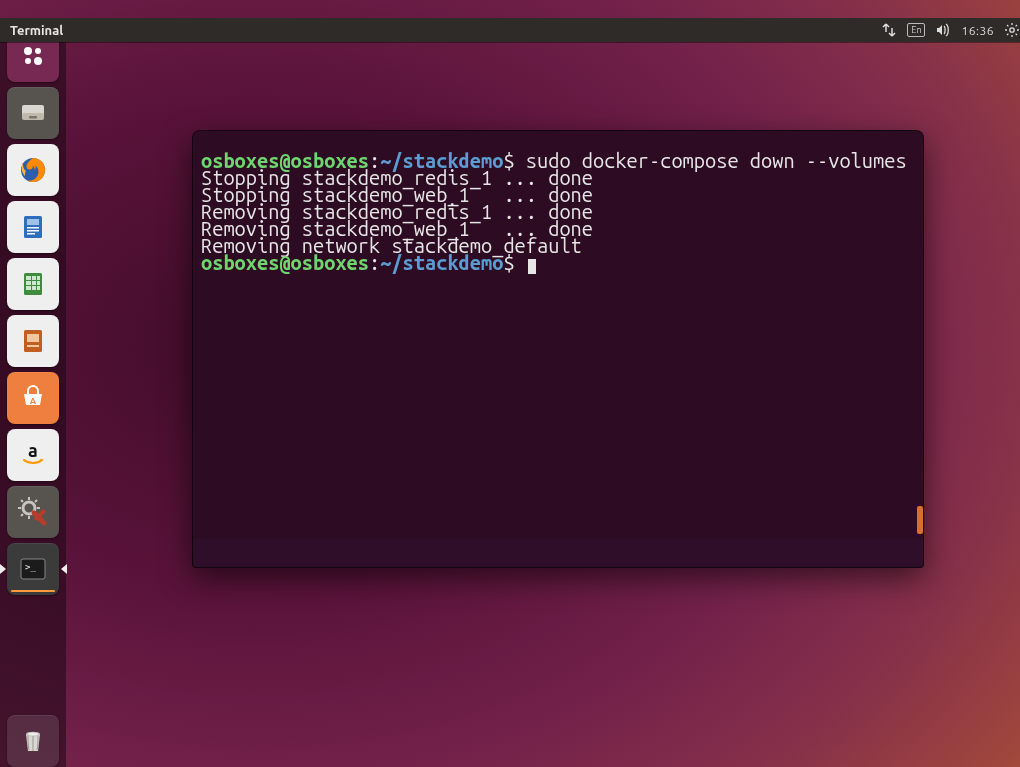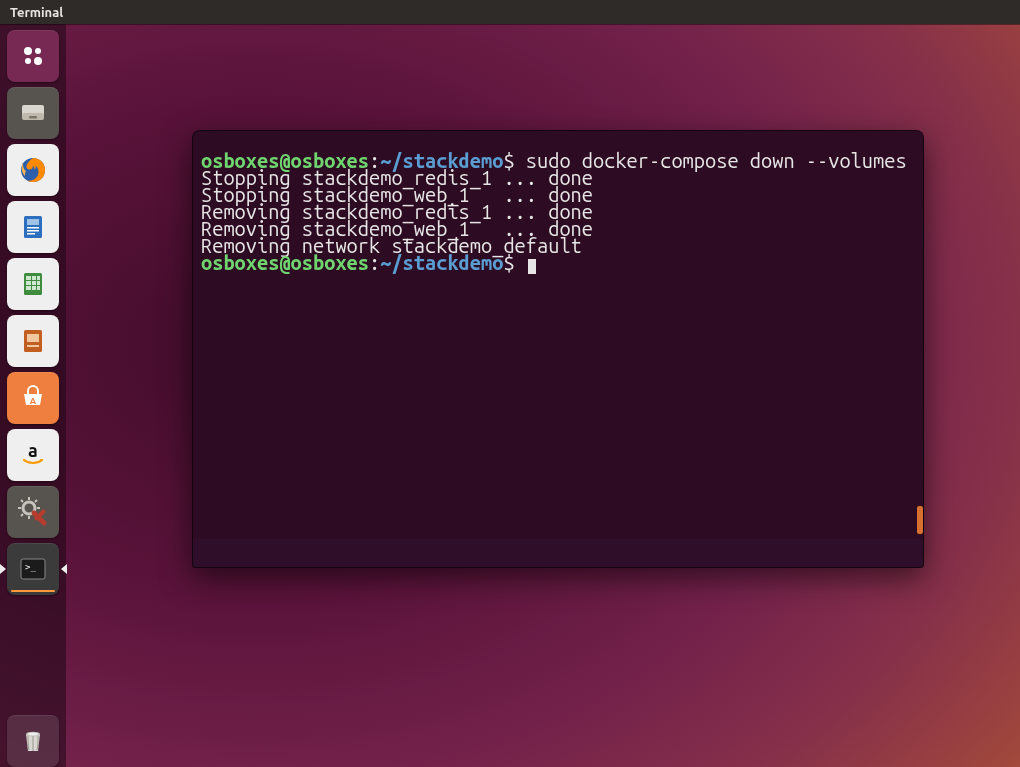--- a/index.html
+++ b/index.html
@@ -19,21 +19,21 @@
     left: 0; top: 0; right: 0; bottom: 0;
     background:
       radial-gradient(1200px 900px at 25% 45%,
         #410c2a 0%, #5a133a 28%, #72214a 48%, #86304a 63%,
         #a0473c 78%, #c06a37 88%, #db8c3d 100%);
   }
 
   
   .menubar {
     position: absolute;
-    top: 0; left: 0; right: 0;
+    top: 18px; left: 0; right: 0;
     height: 24px;
     background: #2f2b28;
     display: flex;
     align-items: center;
     color: #eee;
     padding: 0 0 0 4px;
     box-shadow: 0 1px 0 rgba(0,0,0,0.4);
     z-index: 50;
   }
   .menubar .appname {
@@ -176,20 +176,45 @@
   }
 </style>
 </head>
 <body>
 
 <div class="desktop"></div>
 
 <div class="menubar">
   <span class="appname">Terminal</span>
   <span class="spacer"></span>
+  <div class="tray">
+    <span class="ind">
+      <svg viewBox="0 0 16 16" fill="none" stroke="#ddd" stroke-width="1.5">
+        <path d="M5 2 L5 10 M5 2 L2 5 M5 2 L8 5"></path>
+        <path d="M11 14 L11 6 M11 14 L8 11 M11 14 L14 11"></path>
+      </svg>
+    </span>
+    <span class="ind">
+      <span class="lang">En</span>
+    </span>
+    <span class="ind">
+      <svg viewBox="0 0 16 16" fill="#ddd">
+        <path d="M2 6h2l3-3v10l-3-3H2z"></path>
+        <path d="M9 4c1.5 1 1.5 7 0 8" fill="none" stroke="#ddd" stroke-width="1.3"></path>
+        <path d="M11 2c3 2 3 10 0 12" fill="none" stroke="#ddd" stroke-width="1.3"></path>
+      </svg>
+    </span>
+    <span class="ind clock">16:36</span>
+    <span class="ind">
+      <svg viewBox="0 0 16 16" fill="none" stroke="#ddd" stroke-width="1.3">
+        <circle cx="8" cy="8" r="2.2"></circle>
+        <path d="M8 1v2M8 13v2M1 8h2M13 8h2M3 3l1.4 1.4M11.6 11.6L13 13M13 3l-1.4 1.4M4.4 11.6L3 13"></path>
+      </svg>
+    </span>
+  </div>
 </div>
 
 <div class="launcher">
 
   <div class="item bg-purple" title="Dash">
     <svg viewBox="0 0 34 34">
         <g fill="#fff">
       <circle cx="12" cy="12" r="4"></circle>
           <circle cx="22" cy="12" r="3"></circle>
       <circle cx="22" cy="22" r="4"></circle>

